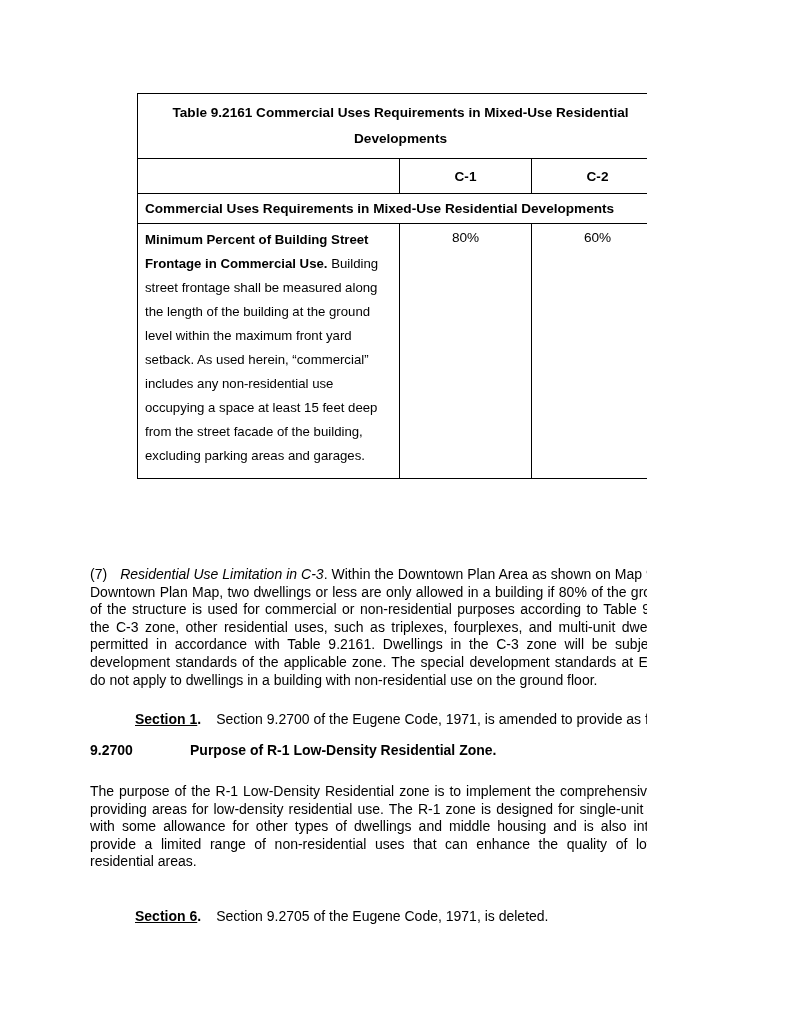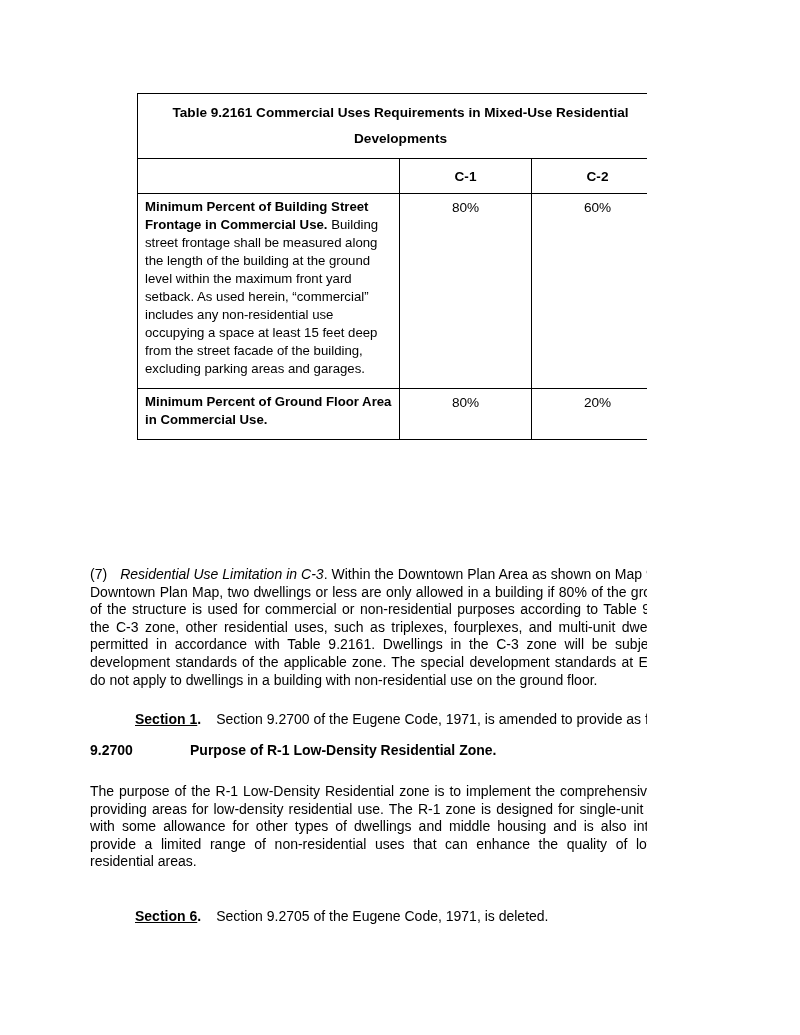--- a/index.html
+++ b/index.html
@@ -44,21 +44,21 @@
     margin-top: 44px;
   }
   .section-row td {
     font-weight: bold;
     font-size: 13.6px;
     padding: 7px 5px 7px 7px;
   }
   .data-row td { vertical-align: top; }
   .label-cell {
     padding: 4px 3px 10px 7px;
-    line-height: 18px;
+    line-height: 24px;
   }
   .label-cell .b { font-weight: bold; }
   .val-cell {
     text-align: center;
     font-size: 13.6px;
     padding-top: 6px;
   }
 
   
   .textblock {
@@ -102,31 +102,28 @@
     </colgroup>
     <tbody>
       <tr class="title-row">
         <td colspan="3">Table 9.2161 Commercial Uses Requirements in Mixed-Use Residential Developments</td>
       </tr>
       <tr class="colhead-row">
         <td></td>
         <td>C-1</td>
         <td>C-2</td>
       </tr>
+      <tr class="section-row">
+        <td colspan="3">Commercial Uses Requirements in Mixed-Use Residential Developments</td>
+      </tr>
       <tr class="data-row">
         <td class="label-cell"><span class="b">Minimum Percent of Building Street Frontage in Commercial Use.</span>
           <span>Building street frontage shall be measured along the length of the building at the ground level within the maximum front yard setback. As used herein, “commercial” includes any non-residential use occupying a space at least 15 feet deep from the street facade of the building, excluding parking areas and garages.</span></td>
         <td class="val-cell">80%</td>
         <td class="val-cell">60%</td>
-      </tr>
-      <tr class="data-row">
-        <td class="label-cell"><span class="b">Minimum Percent of Ground Floor Area in Commercial Use.</span>
-          <span></span></td>
-        <td class="val-cell">80%</td>
-        <td class="val-cell">20%</td>
       </tr>
     </tbody>
   </table>
 
   <p class="textblock justify p7"><span class="num">(7)</span><span class="i">Residential Use Limitation in C-3</span><span>. Within the Downtown Plan Area as shown on Map 9.2161(6) Downtown Plan Map, two dwellings or less are only allowed in a building if 80% of the ground floor of the structure is used for commercial or non-residential purposes according to Table 9.2161. In the C-3 zone, other residential uses, such as triplexes, fourplexes, and multi-unit dwellings are permitted in accordance with Table 9.2161. Dwellings in the C-3 zone will be subject to the development standards of the applicable zone. The special development standards at EC 9.5550 do not apply to dwellings in a building with non-residential use on the ground floor.</span></p>
 
   <p class="textblock section-line sec5"><span class="sec-label">Section 1</span><span class="sec-suffix">.</span><span>Section 9.2700 of the Eugene Code, 1971, is amended to provide as follows:</span></p>
 
   <p class="textblock code-heading"><span class="code-num">9.2700</span><span>Purpose of R-1 Low-Density Residential Zone.</span></p>
 

